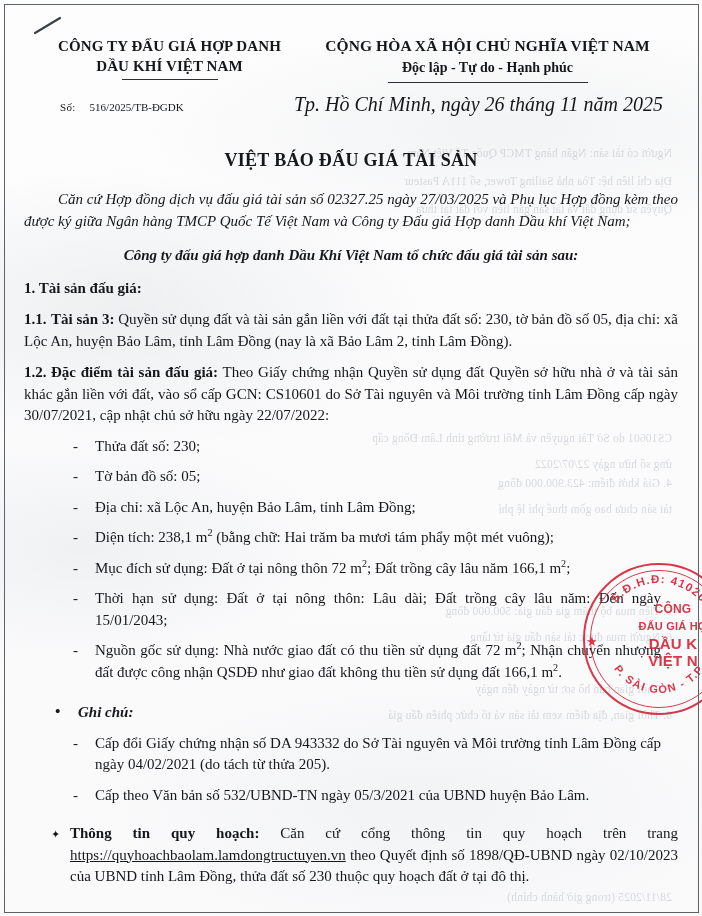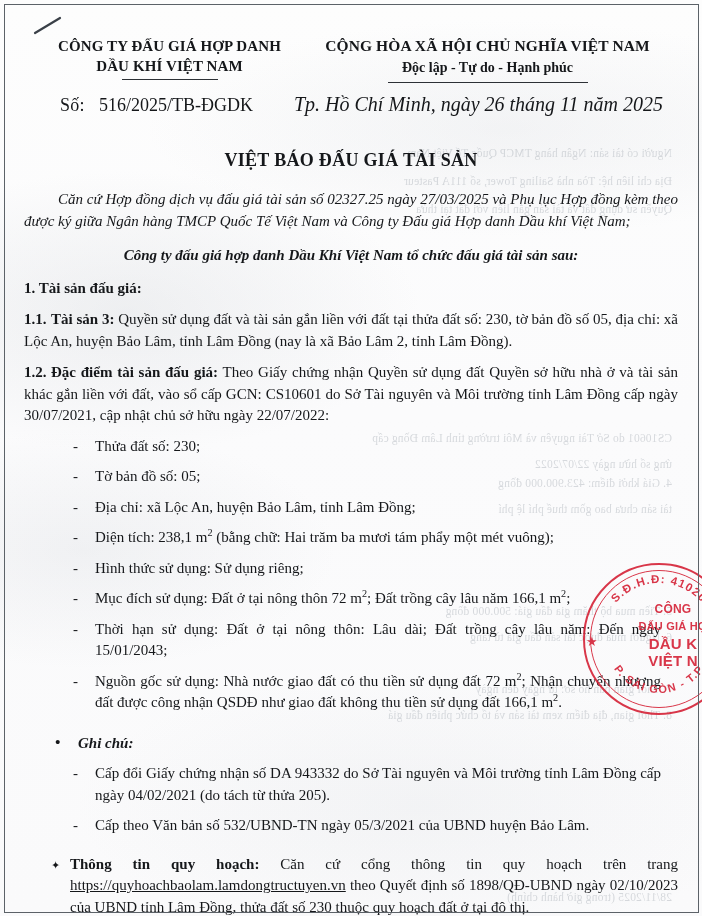--- a/index.html
+++ b/index.html
@@ -102,21 +102,21 @@
   .rule-right { width: 200px; }
 
   .subhdr {
     display: flex;
     padding: 10px 24px 0 24px;
     align-items: baseline;
   }
   .so {
     width: 255px;
     padding-left: 36px;
-    font-size: 18px;
+    font-size: 11px;
     box-sizing: border-box;
   }
   .so .lbl { letter-spacing: .3px; }
   .so .val { margin-left: 14px; }
   .place {
     flex: 1;
     text-align: center;
     font-style: italic;
     font-size: 20px;
   }
@@ -344,21 +344,20 @@
 
     <p class="para">
       <span class="lead"><span class="num">1.2.</span><span>Đặc điểm tài sản đấu giá:</span></span><span> Theo Giấy chứng nhận Quyền sử dụng đất Quyền sở hữu nhà ở và tài sản khác gắn liền với đất, vào sổ cấp GCN: CS10601 do Sở Tài nguyên và Môi trường tỉnh Lâm Đồng cấp ngày 30/07/2021, cập nhật chủ sở hữu ngày 22/07/2022:</span>
     </p>
 
     <ul class="dash">
       <li>Thửa đất số: 230;</li>
       <li>Tờ bản đồ số: 05;</li>
       <li>Địa chỉ: xã Lộc An, huyện Bảo Lâm, tỉnh Lâm Đồng;</li>
       <li>Diện tích: 238,1 m<sup>2</sup> (bằng chữ: Hai trăm ba mươi tám phẩy một mét vuông);</li>
-      <li>Hình thức sử dụng: Sử dụng riêng;</li>
       <li>Mục đích sử dụng: Đất ở tại nông thôn 72 m<sup>2</sup>; Đất trồng cây lâu năm 166,1 m<sup>2</sup>;</li>
       <li>Thời hạn sử dụng: Đất ở tại nông thôn: Lâu dài; Đất trồng cây lâu năm: Đến ngày 15/01/2043;</li>
       <li>Nguồn gốc sử dụng: Nhà nước giao đất có thu tiền sử dụng đất 72 m<sup>2</sup>; Nhận chuyển nhượng đất được công nhận QSDĐ như giao đất không thu tiền sử dụng đất 166,1 m<sup>2</sup>.</li>
     </ul>
 
     <p class="note-head">Ghi chú:</p>
 
     <ul class="dash">
       <li class="tight">Cấp đổi Giấy chứng nhận số DA 943332 do Sở Tài nguyên và Môi trường tỉnh Lâm Đồng cấp ngày 04/02/2021 (do tách từ thửa 205).</li>
       <li class="tight">Cấp theo Văn bản số 532/UBND-TN ngày 05/3/2021 của UBND huyện Bảo Lâm.</li>

